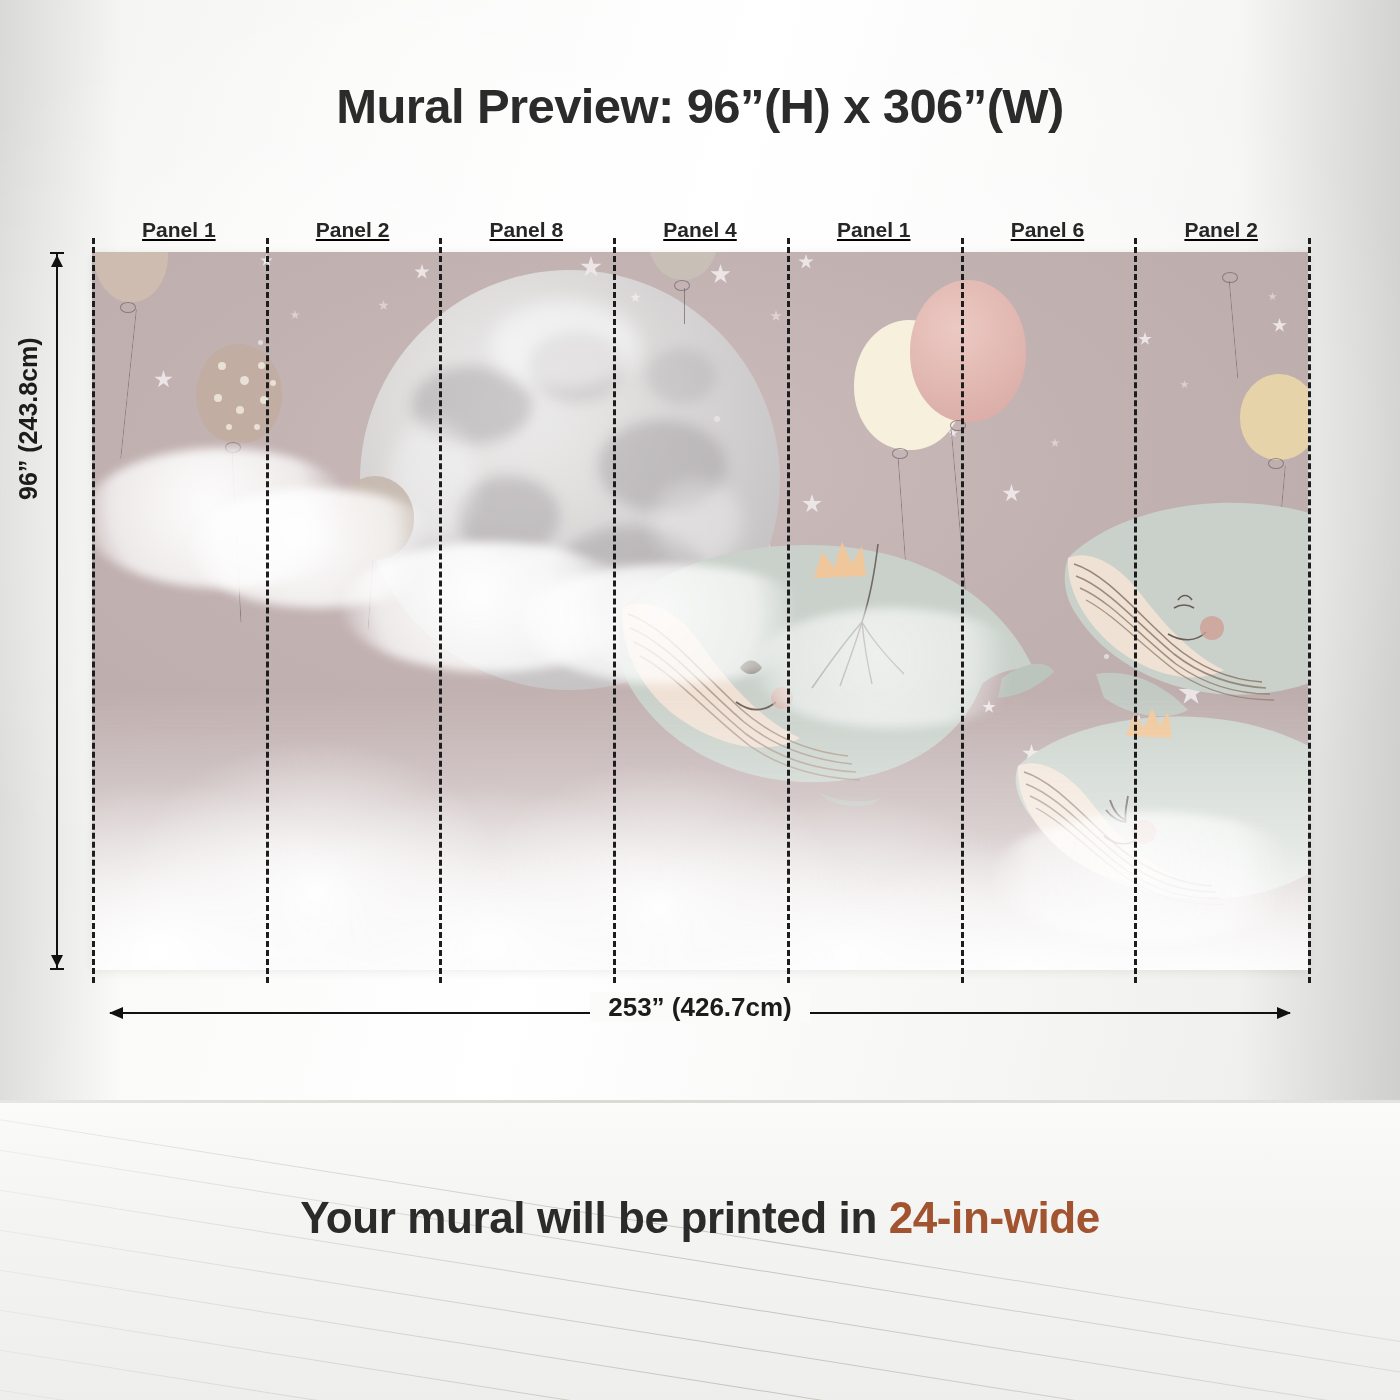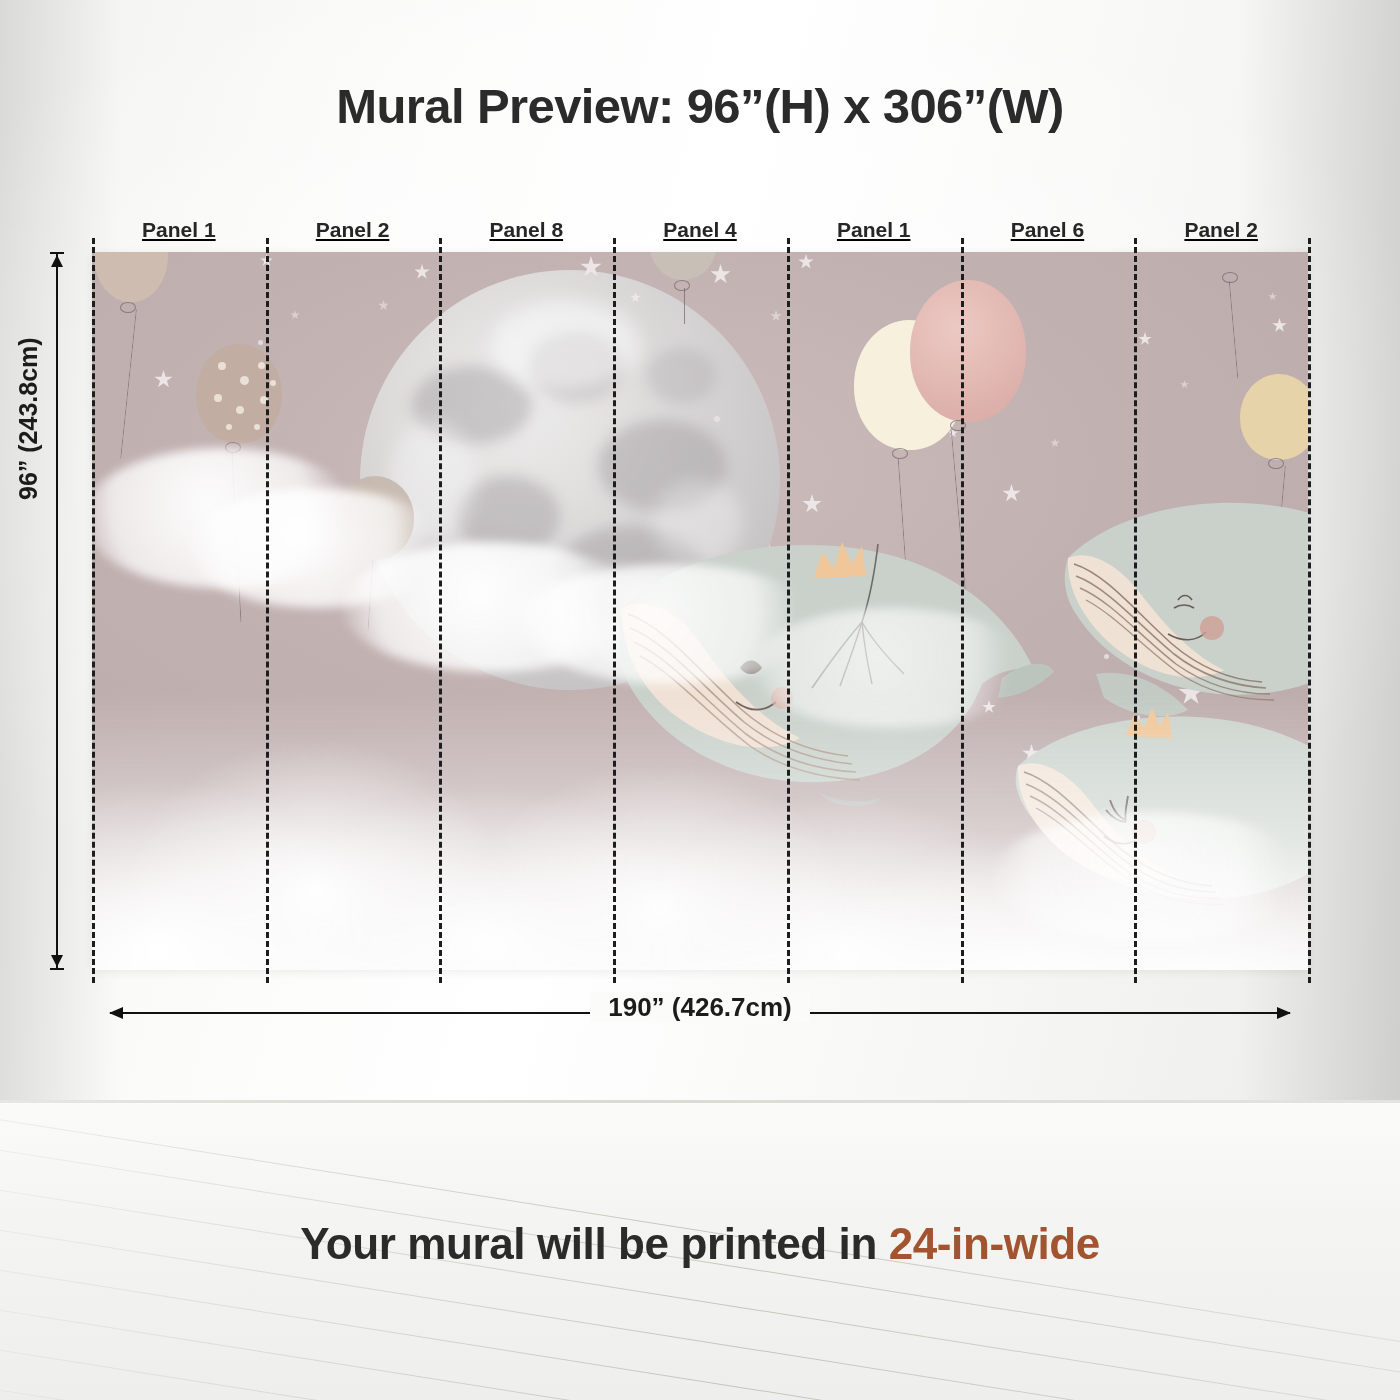--- a/index.html
+++ b/index.html
@@ -218,21 +218,20 @@
     background:linear-gradient(90deg,#e6e6e3,#d9d9d5 40%,#e3e3e0);
   }
 
   
   #caption{
     position:absolute; left:0; top:1188px; width:1400px;
     text-align:center;
     font-size:44px; font-weight:bold; color:#2b2b2b;
     line-height:1.35;
     letter-spacing:-.4px;
-    margin-top:26px;
   }
   .accent{ color:#a1542f; }
 </style>
 </head>
 <body>
 
 <div id="wall-scene">
   <div id="wall-shadow-left"></div>
   <div id="wall-shadow-right"></div>
   <div id="wall-vignette"></div>
@@ -462,21 +461,21 @@
   <div class="varrow up"></div>
   <div class="varrow down"></div>
 </div>
 <div id="dim-vertical-label">96” (243.8cm)</div>
 
 <div id="dim-horizontal">
   <div class="harrow left"></div>
   <div class="harrow right"></div>
 </div>
 <div id="dim-horizontal-label">
-  <span>190” (426.7cm)</span>
+  <span>253” (426.7cm)</span>
 </div>
 
 <div id="floor">
   <div id="floor-topline"></div>
   <div id="floor-planks">
     <div class="plank-line" style="left:-200px;top:18px;width:1900px;transform:rotate(9deg);"></div>
     <div class="plank-line" style="left:-200px;top:58px;width:1900px;transform:rotate(9deg);"></div>
     <div class="plank-line" style="left:-200px;top:98px;width:1900px;transform:rotate(9deg);"></div>
     <div class="plank-line" style="left:-200px;top:138px;width:1900px;transform:rotate(9deg);"></div>
     <div class="plank-line" style="left:-200px;top:178px;width:1900px;transform:rotate(9deg);"></div>

